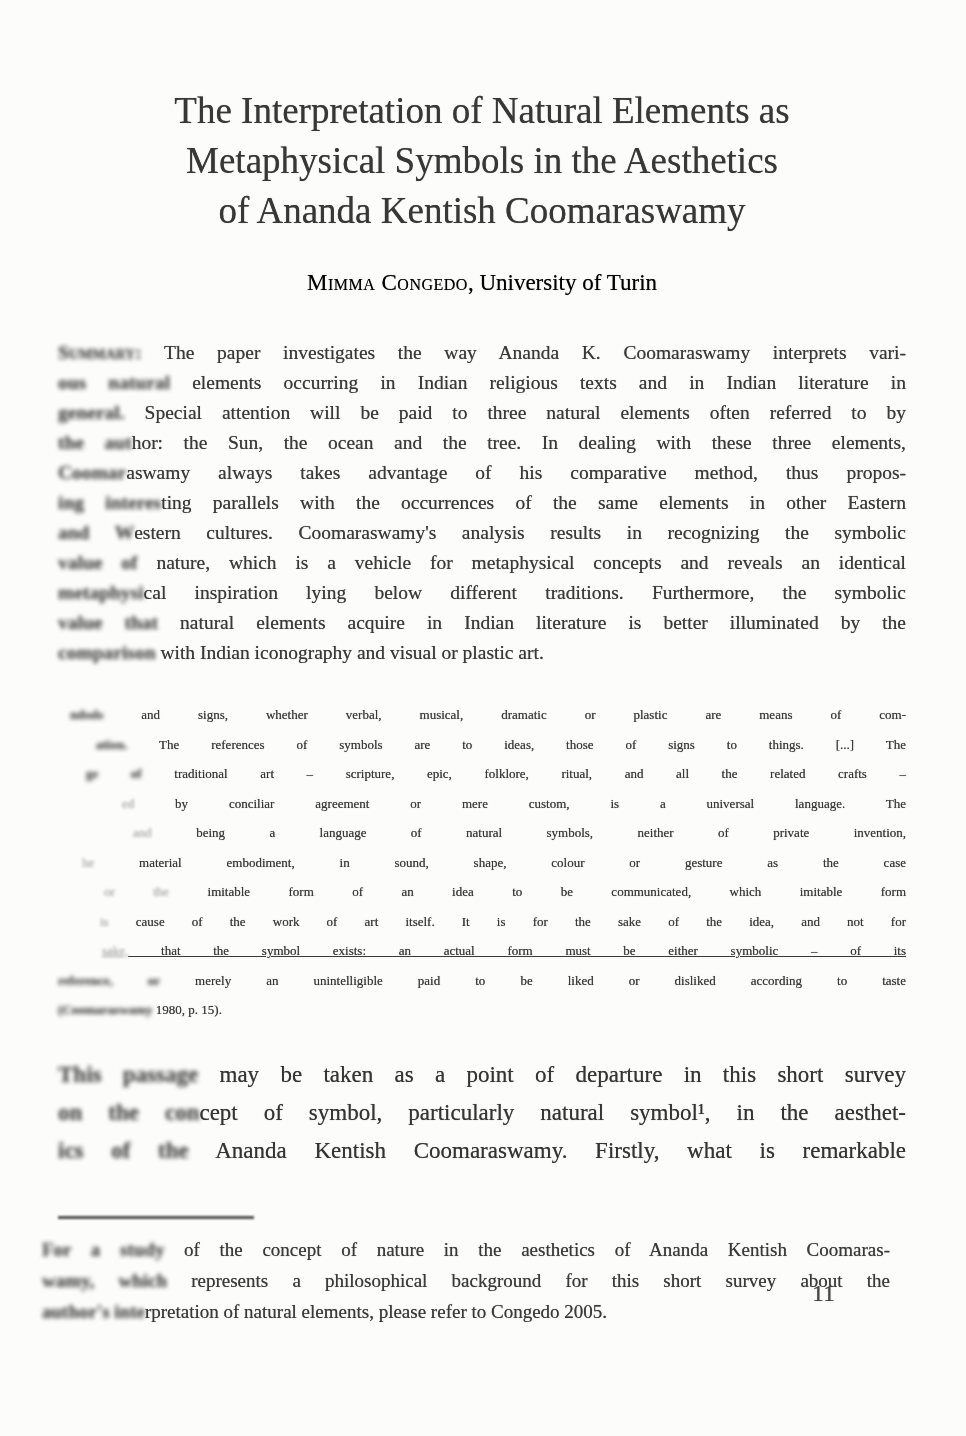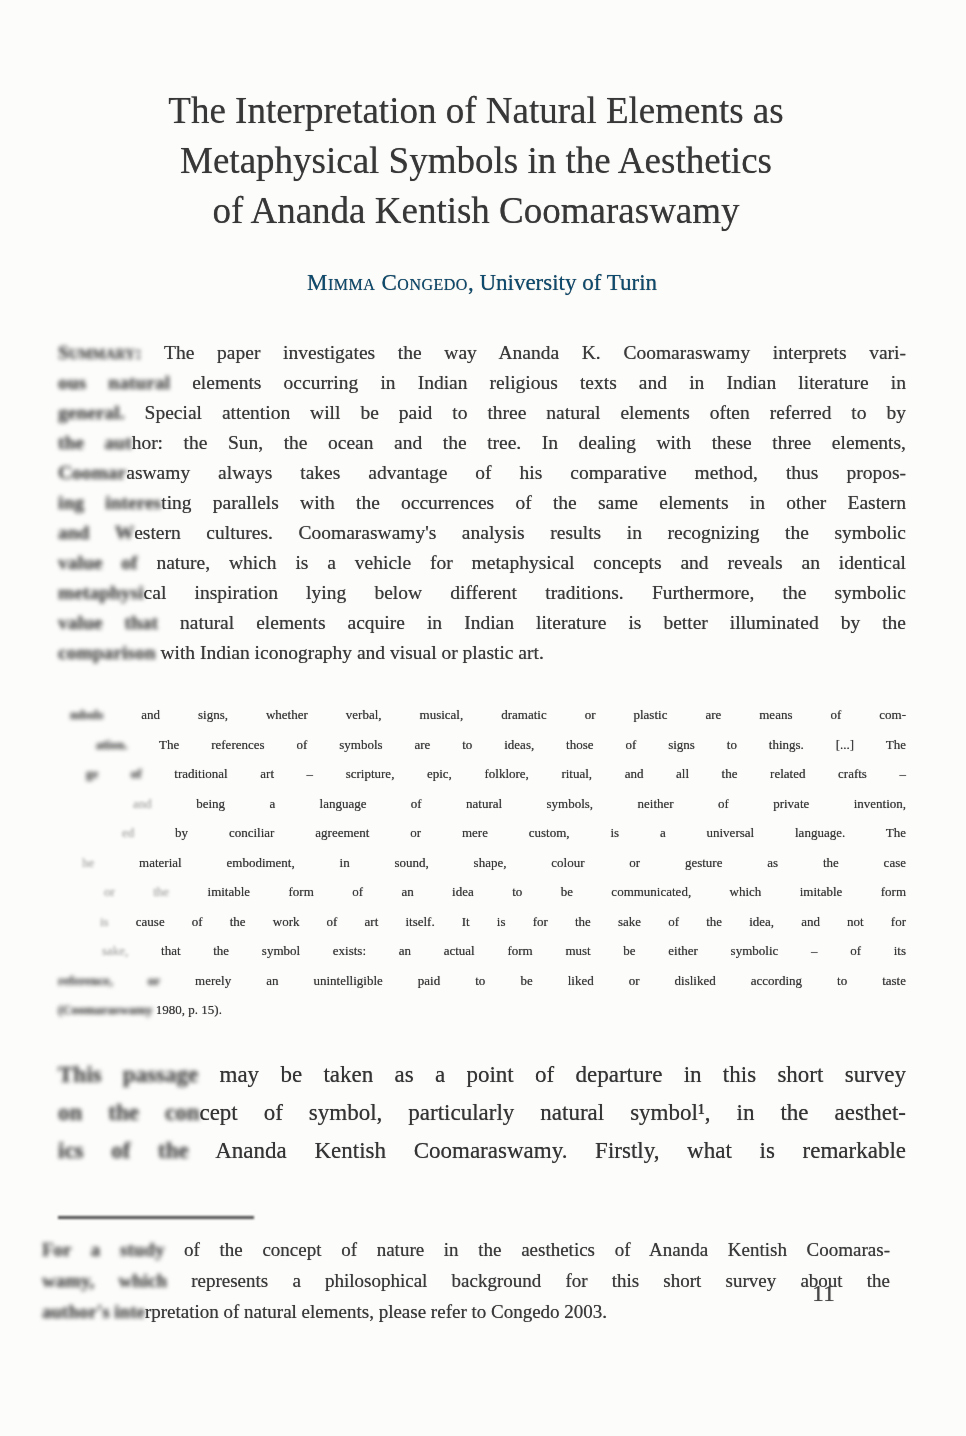--- a/index.html
+++ b/index.html
@@ -1,23 +1,23 @@
 <!DOCTYPE html>
 <html><head>
 <meta charset="utf-8">
 <style>
   html,body{margin:0;padding:0;background:#fcfcfb;}
   .page{
     position:relative;width:966px;height:1436px;background:#fcfcfb;overflow:hidden;
     font-family:"Liberation Serif","DejaVu Serif",serif;color:#3a3a3a;
     text-shadow:0 0 0.7px rgba(80,80,80,0.85);
   }
-  .title{position:absolute;left:52px;top:86px;width:848px;font-size:37px;line-height:50px;color:#373737;}
+  .title{position:absolute;left:58px;top:86px;width:848px;font-size:37px;line-height:50px;color:#373737;}
   .title .ln{text-align:center;text-align-last:center;}
-  .byline{position:absolute;left:58px;top:270px;width:848px;text-align:center;font-size:23px;color:#0c4a6e;}
+  .byline{position:absolute;left:58px;top:270px;width:848px;text-align:center;font-size:23px;color:#000000;}
   .sc-name{font-variant:small-caps;letter-spacing:0.5px;}
   .summary{position:absolute;left:58px;top:338px;width:848px;font-size:19.5px;line-height:30px;}
   .quote{position:absolute;left:58px;top:700px;width:848px;font-size:13px;line-height:29.5px;}
   .body-para{position:absolute;left:58px;top:1056px;width:848px;font-size:23px;line-height:38px;color:#343434;}
   .footnote-rule{position:absolute;left:58px;top:1216px;width:196px;border-top:3px solid #4e4e4e;filter:blur(0.8px);}
   .footnote{position:absolute;left:42px;top:1234px;width:848px;font-size:19px;line-height:31px;}
   .page-number{position:absolute;left:812px;top:1280px;font-size:24px;color:#474747;}
   .ln{text-align:justify;text-align-last:justify;}
   .ln.short{text-align-last:left;}
   .smudge{filter:blur(2.2px);font-weight:600;color:#484848;}
@@ -47,38 +47,38 @@
       <div class="ln"><span class="smudge">value of</span><span> nature, which is a vehicle for metaphysical concepts and reveals an identical</span></div>
       <div class="ln"><span class="smudge">metaphysi</span><span>cal inspiration lying below different traditions. Furthermore, the symbolic</span></div>
       <div class="ln"><span class="smudge">value that</span><span> natural elements acquire in Indian literature is better illuminated by the</span></div>
       <div class="ln short"><span class="smudge">comparison</span><span> with Indian iconography and visual or plastic art.</span></div>
     </div>
 
   <div class="quote">
       <div class="ln" style="margin-left: 12px;"><span class="smudge">mbols</span><span> and signs, whether verbal, musical, dramatic or plastic are means of com-</span></div>
       <div class="ln" style="margin-left: 38px;"><span class="smudge">ation.</span><span> The references of symbols are to ideas, those of signs to things. [...] The</span></div>
       <div class="ln" style="margin-left: 28px;"><span class="smudge">ge of</span><span> traditional art – scripture, epic, folklore, ritual, and all the related crafts –</span></div>
+      <div class="ln" style="margin-left: 64px;"><span class="smudge faded">ed</span><span> by conciliar agreement or mere custom, is a universal language. The</span></div>
       <div class="ln" style="margin-left: 75px;"><span class="smudge faded">and</span><span> being a language of natural symbols, neither of private invention,</span></div>
-      <div class="ln" style="margin-left: 64px;"><span class="smudge faded">ed</span><span> by conciliar agreement or mere custom, is a universal language. The</span></div>
       <div class="ln" style="margin-left: 24px;"><span class="smudge faded">he</span><span> material embodiment, in sound, shape, colour or gesture as the case</span></div>
       <div class="ln" style="margin-left: 46px;"><span class="smudge faded">or the</span><span> imitable form of an idea to be communicated, which imitable form</span></div>
       <div class="ln" style="margin-left: 42px;"><span class="smudge faded">is</span><span> cause of the work of art itself. It is for the sake of the idea, and not for</span></div>
-      <div class="ln" style="margin-left: 44px;"><span class="smudge faded">sake,</span><span> that the symbol exists: an actual form must be either symbolic – of its</span></div>
+      <div class="ln" style="margin-left: 44px; text-decoration: underline;"><span class="smudge faded">sake,</span><span> that the symbol exists: an actual form must be either symbolic – of its</span></div>
       <div class="ln"><span class="smudge">reference, or</span><span> merely an unintelligible paid to be liked or disliked according to taste</span></div>
       <div class="ln short"><span class="smudge">(Coomaraswamy</span><span> 1980, p. 15).</span></div>
     </div>
 
   <div class="body-para">
       <div class="ln"><span class="smudge">This passage</span><span> may be taken as a point of departure in this short survey</span></div>
       <div class="ln"><span class="smudge">on the con</span><span>cept of symbol, particularly natural symbol¹, in the aesthet-</span></div>
       <div class="ln"><span class="smudge">ics of the</span><span> Ananda Kentish Coomaraswamy. Firstly, what is remarkable</span></div>
     </div>
 
   <div class="footnote-rule"></div>
 
   <div class="footnote">
       <div class="ln"><span class="smudge">For a study</span><span> of the concept of nature in the aesthetics of Ananda Kentish Coomaras-</span></div>
       <div class="ln"><span class="smudge">wamy, which</span><span> represents a philosophical background for this short survey about the</span></div>
-      <div class="ln short"><span class="smudge">author's inte</span><span>rpretation of natural elements, please refer to Congedo 2003.</span></div>
+      <div class="ln short"><span class="smudge">author's inte</span><span>rpretation of natural elements, please refer to Congedo 2005.</span></div>
     </div>
 
   <div class="page-number">11</div>
 </div>
 
 </body></html>

